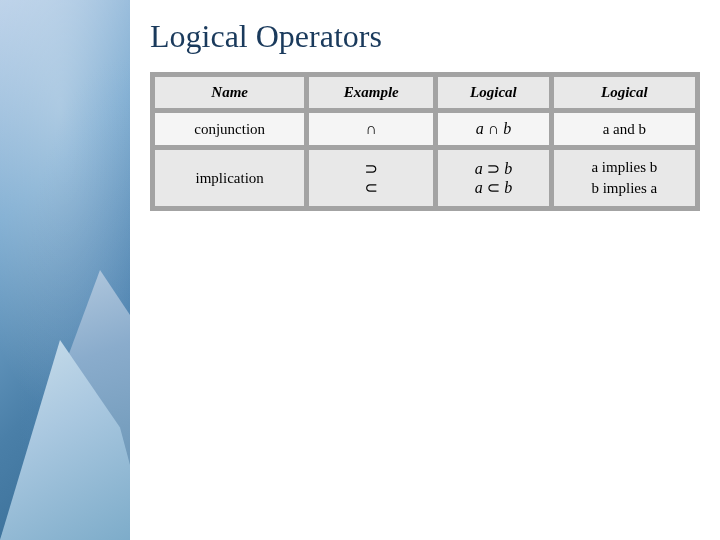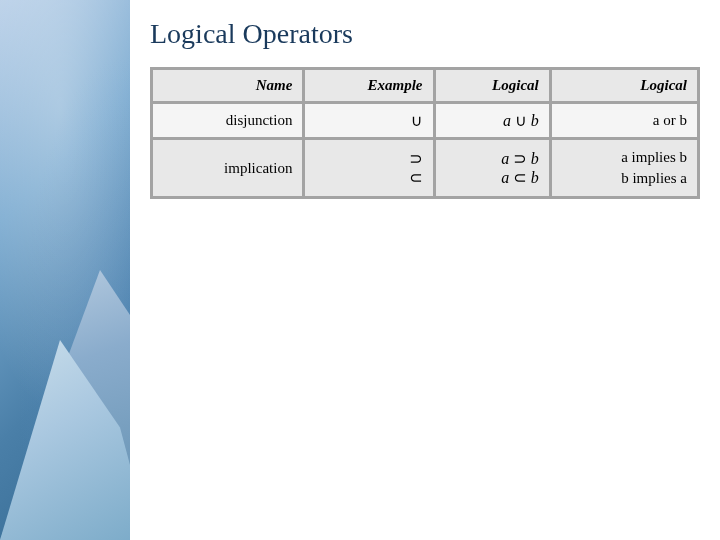--- a/index.html
+++ b/index.html
@@ -55,42 +55,42 @@
       position: absolute;
       top: 0;
       left: 130px;
       width: 590px;
       height: 540px;
       background: #ffffff;
       z-index: 1;
     }
 
     .page-title {
-      font-size: 28px;
+      font-size: 32px;
       font-weight: normal;
       color: #1a3a5c;
       padding: 18px 20px 12px 20px;
       font-family: "Times New Roman", Times, serif;
     }
 
     .table-container {
       padding: 5px 20px 5px 20px;
     }
 
     table {
       border-collapse: collapse;
       width: 100%;
       font-size: 15px;
     }
 
     th, td {
-      border: 3px solid #a3a3a3;
+      border: 5px solid #a3a3a3;
       padding: 7px 10px;
       vertical-align: middle;
-      text-align: right;
+      text-align: center;
     }
 
     thead th {
       background: #e8e8e8;
       font-weight: bold;
       font-style: italic;
     }
 
     tbody tr:nth-child(odd) {
       background: #f5f5f5;
@@ -137,27 +137,27 @@
         <tr>
           <th>Name</th>
           <th>Example</th>
           <th>Logical</th>
           <th>Logical</th>
         </tr>
       </thead>
       <tbody>
 
 
+        <tr>
+          <td>conjunction</td>
+          <td class="sym">∩</td>
+          <td class="sym"><i>a</i> ∩ <i>b</i></td>
+          <td>a and b</td>
+        </tr>
 
-        <tr>
-          <td>disjunction</td>
-          <td class="sym">∪</td>
-          <td class="sym"><i>a</i> ∪ <i>b</i></td>
-          <td>a or b</td>
-        </tr>
 
 
         <tr>
           <td>implication</td>
           <td class="sym">⊃<br>⊂</td>
           <td class="sym"><i>a</i> ⊃ <i>b</i><br><i>a</i> ⊂ <i>b</i></td>
           <td class="meaning-cell">a implies b<br>b implies a</td>
         </tr>
       </tbody>
     </table>

